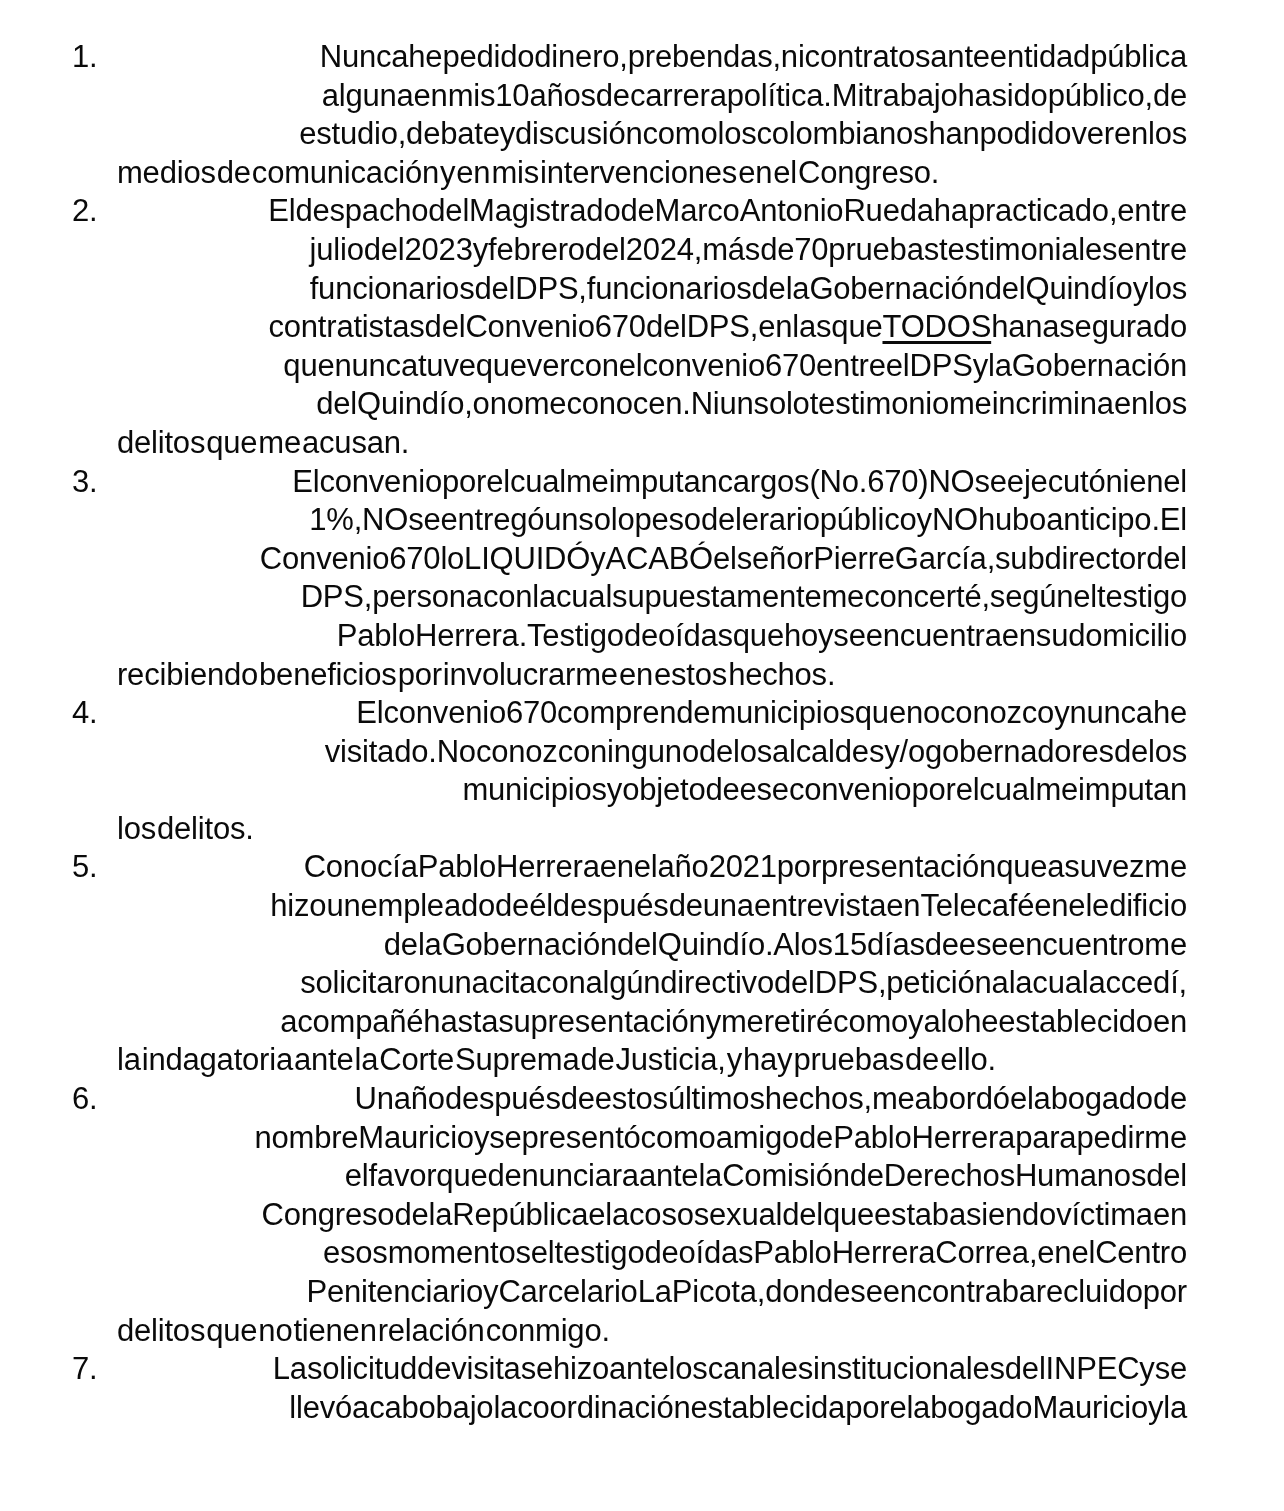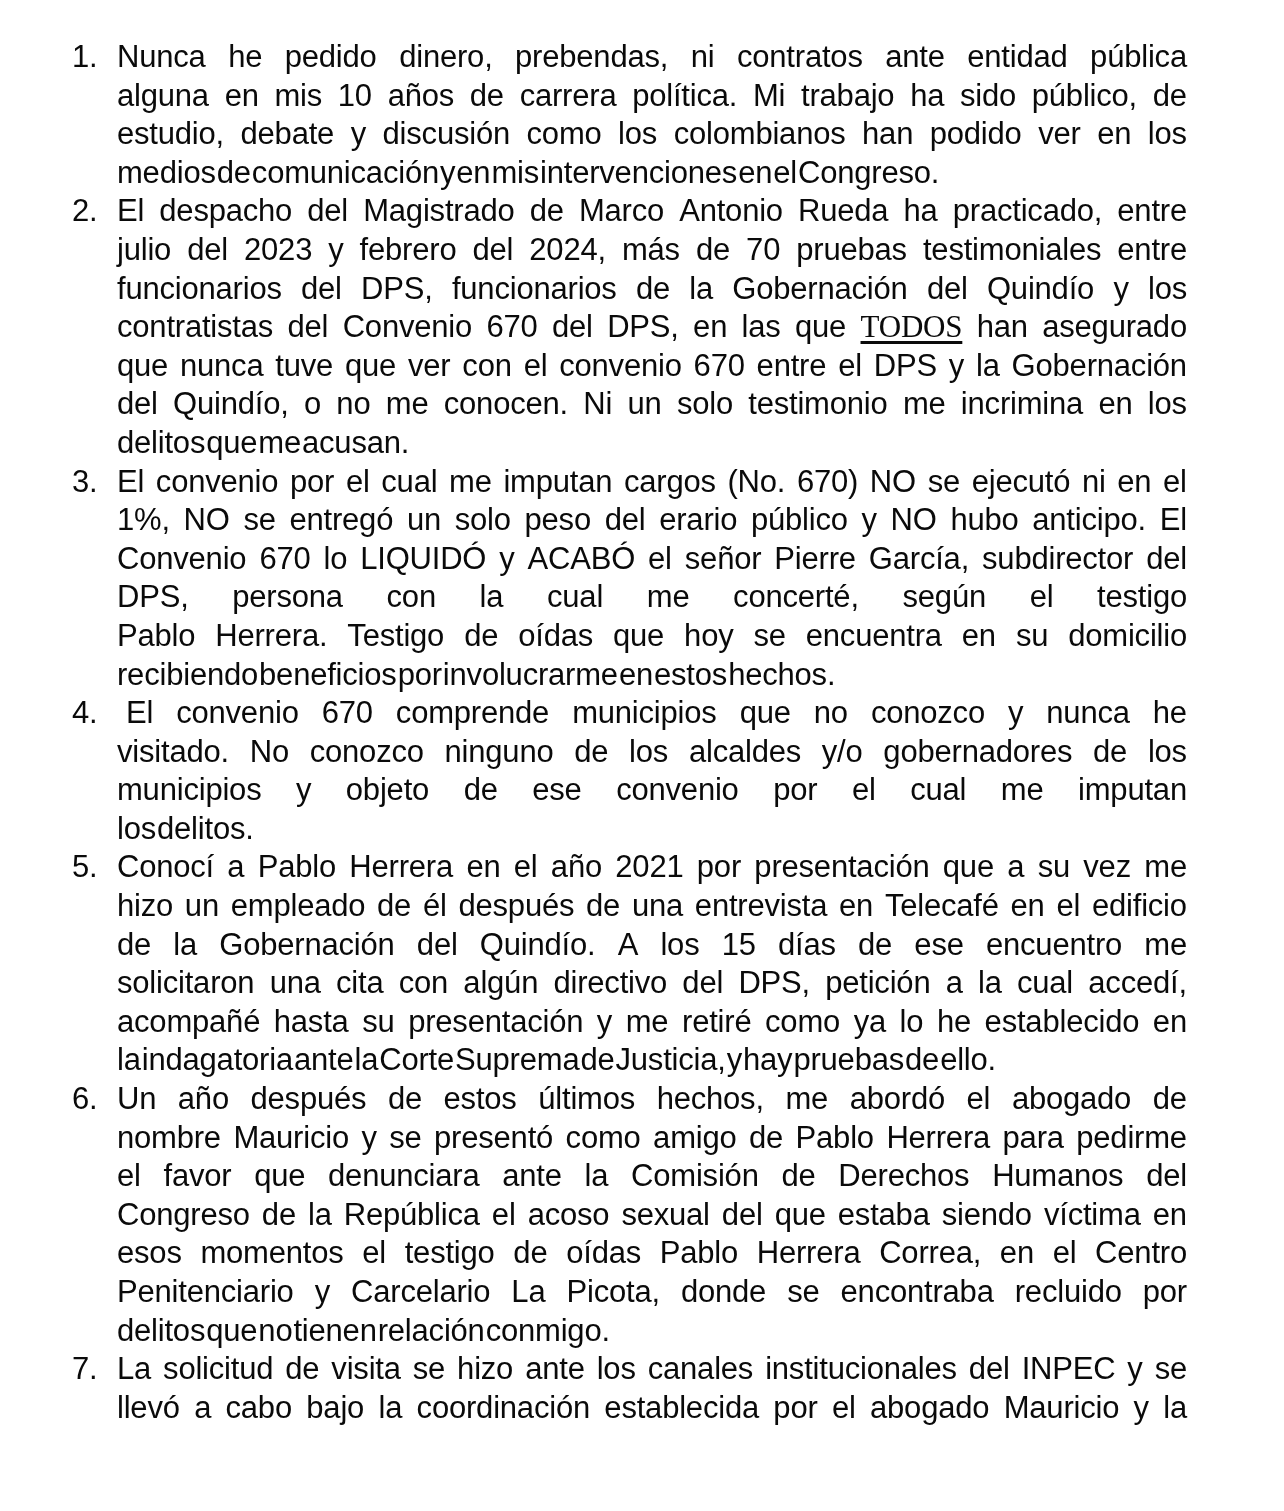--- a/index.html
+++ b/index.html
@@ -33,38 +33,37 @@
     padding-left: 45px;
   }
   .num {
     position: absolute;
     left: 0;
     top: 0;
     white-space: nowrap;
   }
   .line {
     display: flex;
-    justify-content: space-between;
+    justify-content: flex-end;
     white-space: nowrap;
   }
   .line.final {
     justify-content: flex-start;
     gap: 1px;
   }
   .line.indent {
     padding-left: 9px;
   }
   .line span {
     flex: 0 0 auto;
   }
   .u {
     text-decoration: underline;
     text-decoration-thickness: 2.5px;
     text-underline-offset: 4px;
-    font-family: Liberation Serif, serif;
   }
 </style>
 </head>
 <body>
 
 <div class="page">
   <div class="list">
       <div class="item">
         <span class="num">1.</span>
         <div>
@@ -274,20 +273,21 @@
             <span>García,</span>
             <span>subdirector</span>
             <span>del</span>
           </div>
           <div class="line">
             <span>DPS,</span>
             <span>persona</span>
             <span>con</span>
             <span>la</span>
             <span>cual</span>
+            <span>supuestamente</span>
             <span>me</span>
             <span>concerté,</span>
             <span>según</span>
             <span>el</span>
             <span>testigo</span>
           </div>
           <div class="line">
             <span>Pablo</span>
             <span>Herrera.</span>
             <span>Testigo</span>

